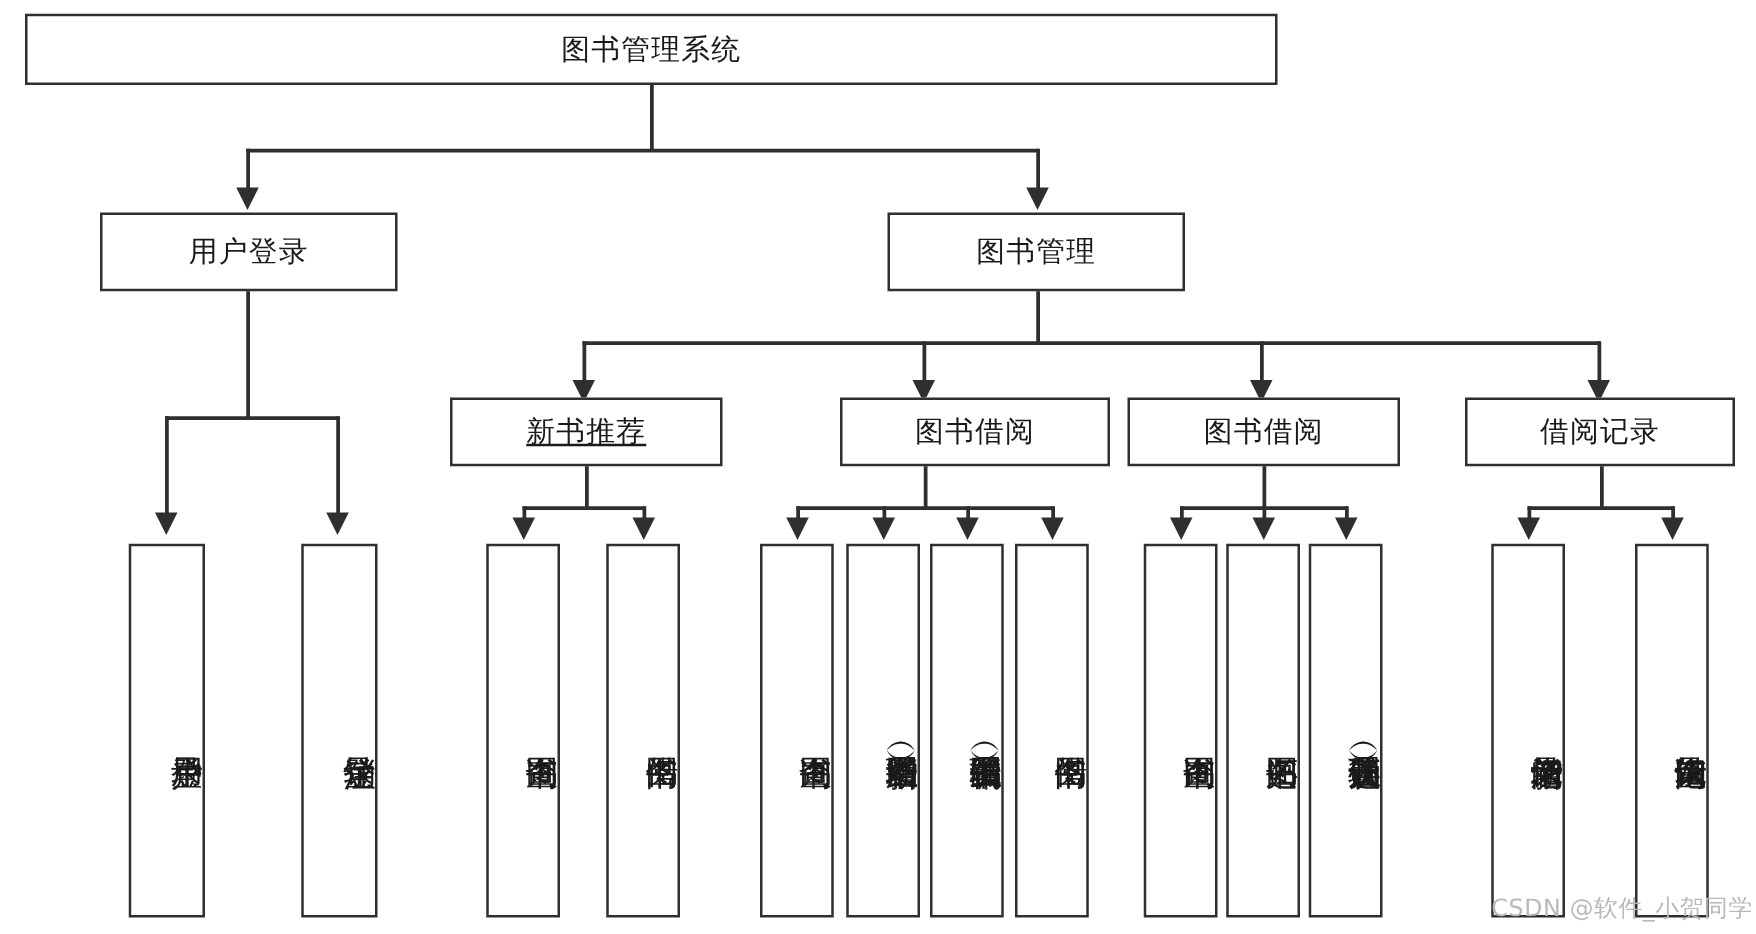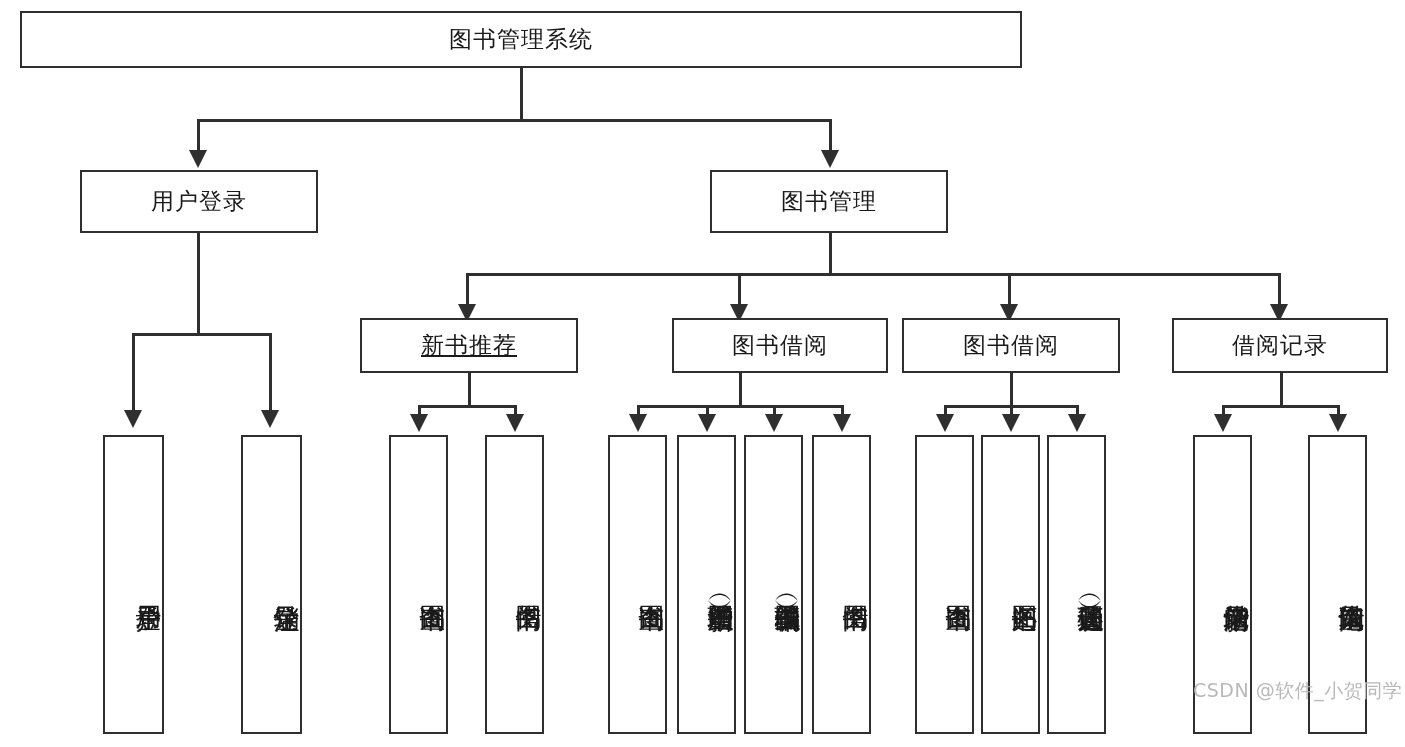--- a/index.html
+++ b/index.html
@@ -199,15 +199,15 @@
     <span class="lbl">确认归还（管理员）</span>
   </div>
 
   <div class="node vert" style="left:1193px; top:435px; width:59px; height:299px;">
     <span class="lbl">新增借阅记录</span>
   </div>
   <div class="node vert" style="left:1308px; top:435px; width:59px; height:299px;">
     <span class="lbl">查询借阅记录</span>
   </div>
 
-  <div class="watermark" style="left:1193px; top:678px;">CSDN @软件_小贺同学</div>
+  <div class="watermark" style="left:1193px; top:714px;">CSDN @软件_小贺同学</div>
 
 </div>
 
 </body></html>

